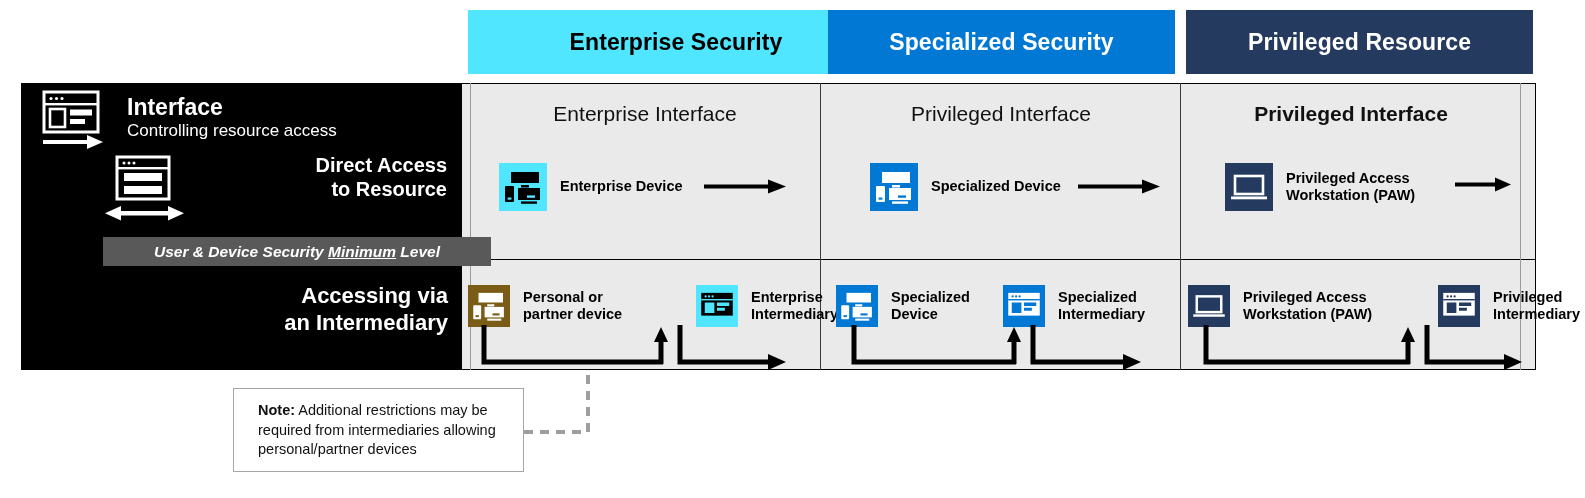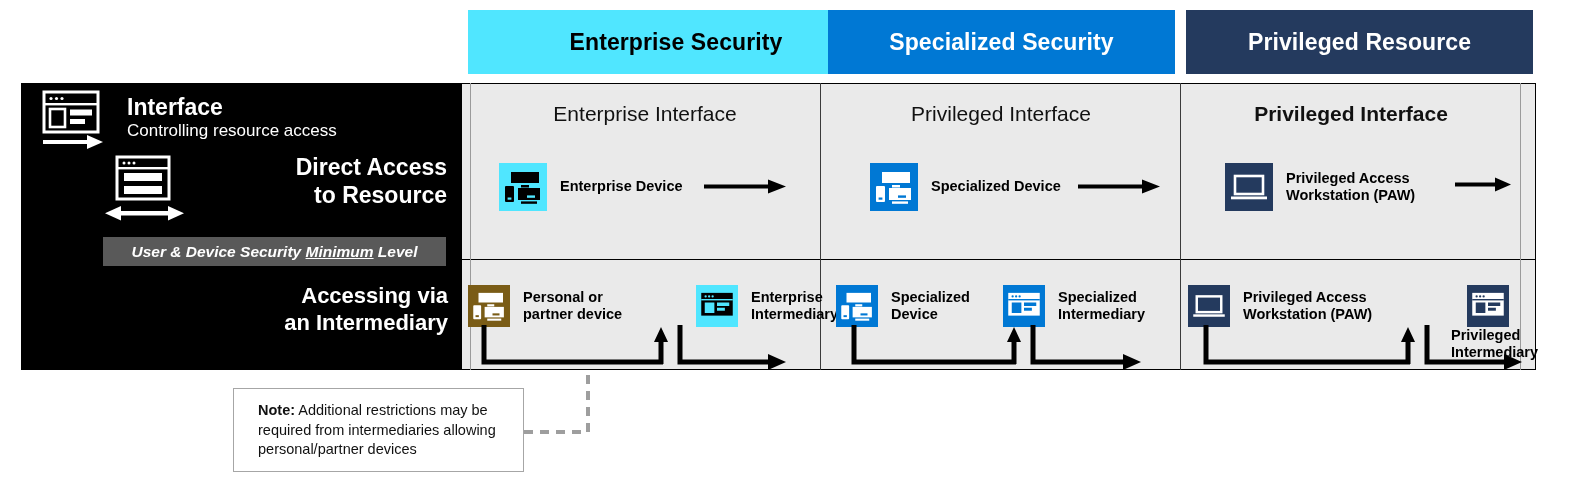--- a/index.html
+++ b/index.html
@@ -24,24 +24,24 @@
   .vline.d{left:1520px;border-left-color:#9a9a9a;}
 
   
   .sidebar{position:absolute;left:14px;top:83px;width:441px;height:287px;background:#000000;margin-left:7px;}
   .sb-interface{position:absolute;left:22px;top:8px;width:420px;height:62px;}
   .sb-ifc-text{position:absolute;left:84px;top:4px;color:#ffffff;}
   .sb-ifc-title{font-size:23px;font-weight:700;line-height:1.05;}
   .sb-ifc-sub{font-size:17px;font-weight:400;line-height:1.25;margin-top:1px;}
 
   .sb-direct{position:absolute;left:22px;top:70px;width:418px;height:82px;}
-  .sb-direct-text{position:absolute;right:14px;top:0px;color:#ffffff;font-size:23px;font-weight:700;
+  .sb-direct-text{position:absolute;right:14px;top:0px;color:#ffffff;font-size:20px;font-weight:700;
                   line-height:1.22;text-align:right;}
 
-  .minbar{position:absolute;left:82px;top:154px;width:343px;height:29px;background:#595959;
+  .minbar{position:absolute;left:82px;top:154px;width:388px;height:29px;background:#595959;
           display:flex;align-items:center;justify-content:center;}
   .minbar span{color:#ffffff;font-size:15.5px;font-style:italic;font-weight:700;white-space:nowrap;}
   .minbar u{text-decoration:underline;}
 
   .sb-access{position:absolute;right:14px;top:200px;color:#ffffff;font-size:22px;font-weight:700;
              line-height:1.22;text-align:right;}
 
   
   .ico{display:block;}
 
@@ -313,21 +313,21 @@
         <rect x="10" y="13" width="28" height="18" fill="#243A5E" stroke="#fff" stroke-width="2.8"></rect>
         <rect x="6" y="33.5" width="36" height="2.8" fill="#fff"></rect>
       </svg>
     </span>
     <span class="lbl">
       <span>Privileged Access</span><br>
       <span>Workstation (PAW)</span>
     </span>
   </div>
 
-  <div class="dev" style="left:1438px;top:285px;flex-direction:column;">
+  <div class="dev" style="left:1438px;top:285px;">
     <span class="ico">
       <svg width="42" height="42" viewBox="0 0 48 48">
         <rect width="48" height="48" fill="#243A5E"></rect>
         <rect x="6" y="9" width="36" height="26" fill="#fff"></rect>
         <circle cx="11" cy="13" r="1.3" fill="#243A5E"></circle>
           <circle cx="15" cy="13" r="1.3" fill="#243A5E"></circle>
         <circle cx="19" cy="13" r="1.3" fill="#243A5E"></circle>
         <rect x="6" y="16" width="36" height="1.6" fill="#243A5E"></rect>
         <rect x="10" y="20" width="11" height="12" fill="#243A5E"></rect>
         <rect x="24" y="20" width="14" height="4" fill="#243A5E"></rect>

